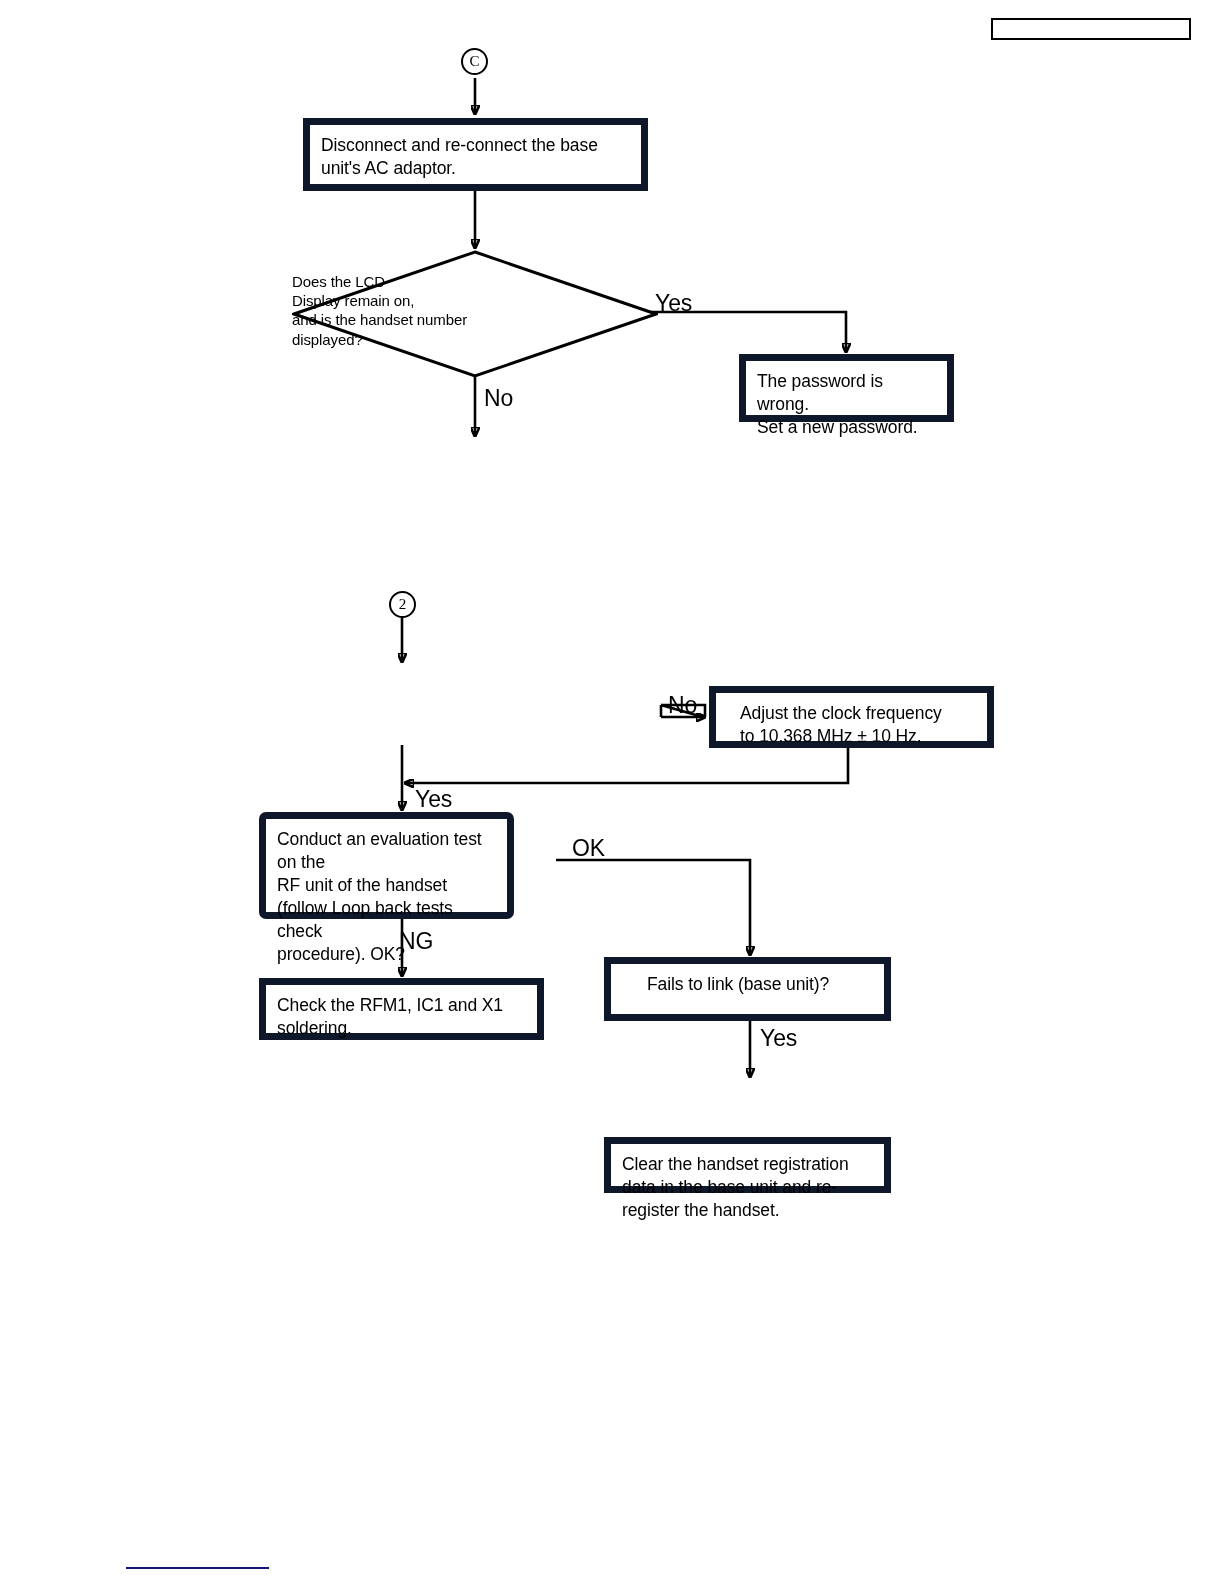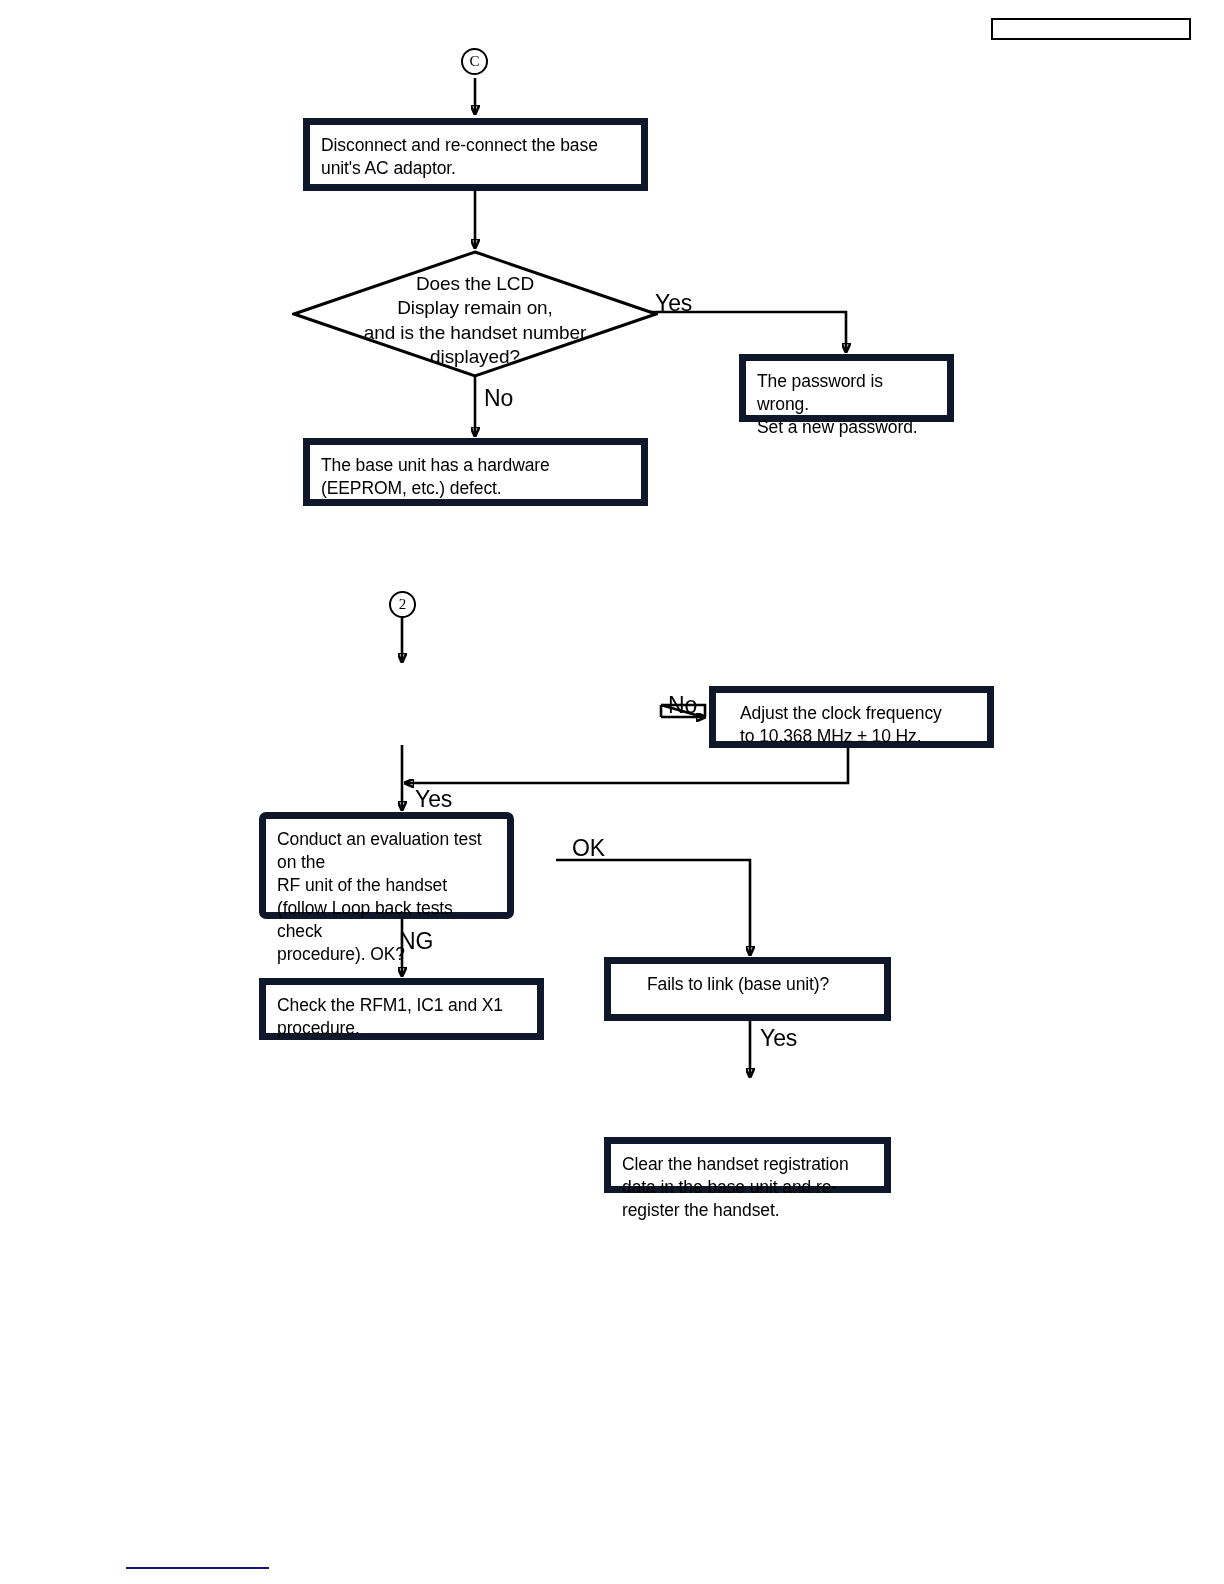--- a/index.html
+++ b/index.html
@@ -33,23 +33,23 @@
     position: absolute;
     box-sizing: border-box;
     border: 2px solid #000000;
     background: #ffffff;
   }
   .diamond-wrap {
     position: absolute;
   }
   .diamond-label {
     position: absolute;
-    font-size: 19px;
+    font-size: 15px;
     line-height: 1.28;
-    text-align: center;
+    text-align: left;
     white-space: pre-line;
     letter-spacing: -0.1px;
   }
   .connector-circle {
     position: absolute;
     box-sizing: border-box;
     border: 2.5px solid #000000;
     border-radius: 50%;
     background: #ffffff;
     display: flex;
@@ -139,22 +139,20 @@
 displayed?</div>
   </div>
 
   <div class="edge-label" style="left:655px; top:292px;">Yes</div>
 
   <div class="edge-label" style="left:484px; top:387px;">No</div>
 
   <div class="node" style="left:739px; top:354px; width:215px; height:68px;">The password is wrong.
 Set a new password.</div>
 
-  <div class="node" style="left:303px; top:438px; width:345px; height:68px;">The base unit has a hardware
-(EEPROM, etc.) defect.</div>
 
   <div class="connector-circle" style="left:389px; top:591px; width:27px; height:27px;">2</div>
 
 
   <div class="edge-label" style="left:668px; top:694px;">No</div>
 
   <div class="node" style="left:709px; top:686px; width:285px; height:62px;padding-left:24px;">Adjust the clock frequency
 to 10.368 MHz ± 10 Hz.</div>
 
   <div class="edge-label" style="left:415px; top:788px;">Yes</div>
@@ -162,21 +160,21 @@
   <div class="node" style="left:259px; top:812px; width:255px; height:107px;border-radius:7px;">Conduct an evaluation test on the
 RF unit of the handset
 (follow Loop back tests check
 procedure). OK?</div>
 
   <div class="edge-label" style="left:572px; top:837px;">OK</div>
 
   <div class="edge-label" style="left:399px; top:930px;">NG</div>
 
   <div class="node" style="left:259px; top:978px; width:285px; height:62px;">Check the RFM1, IC1 and X1
-procedure.</div>
+soldering.</div>
 
   <div class="node" style="left:604px; top:957px; width:287px; height:64px;padding-left:36px;">Fails to link (base unit)?</div>
 
   <div class="edge-label" style="left:760px; top:1027px;">Yes</div>
 
   <div class="node" style="left:604px; top:1137px; width:287px; height:56px;">Clear the handset registration
 data in the base unit and re-
 register the handset.</div>
 
   <div class="blue-rule" style="left:126px; top:1567px; width:143px; height:2px;"></div>

